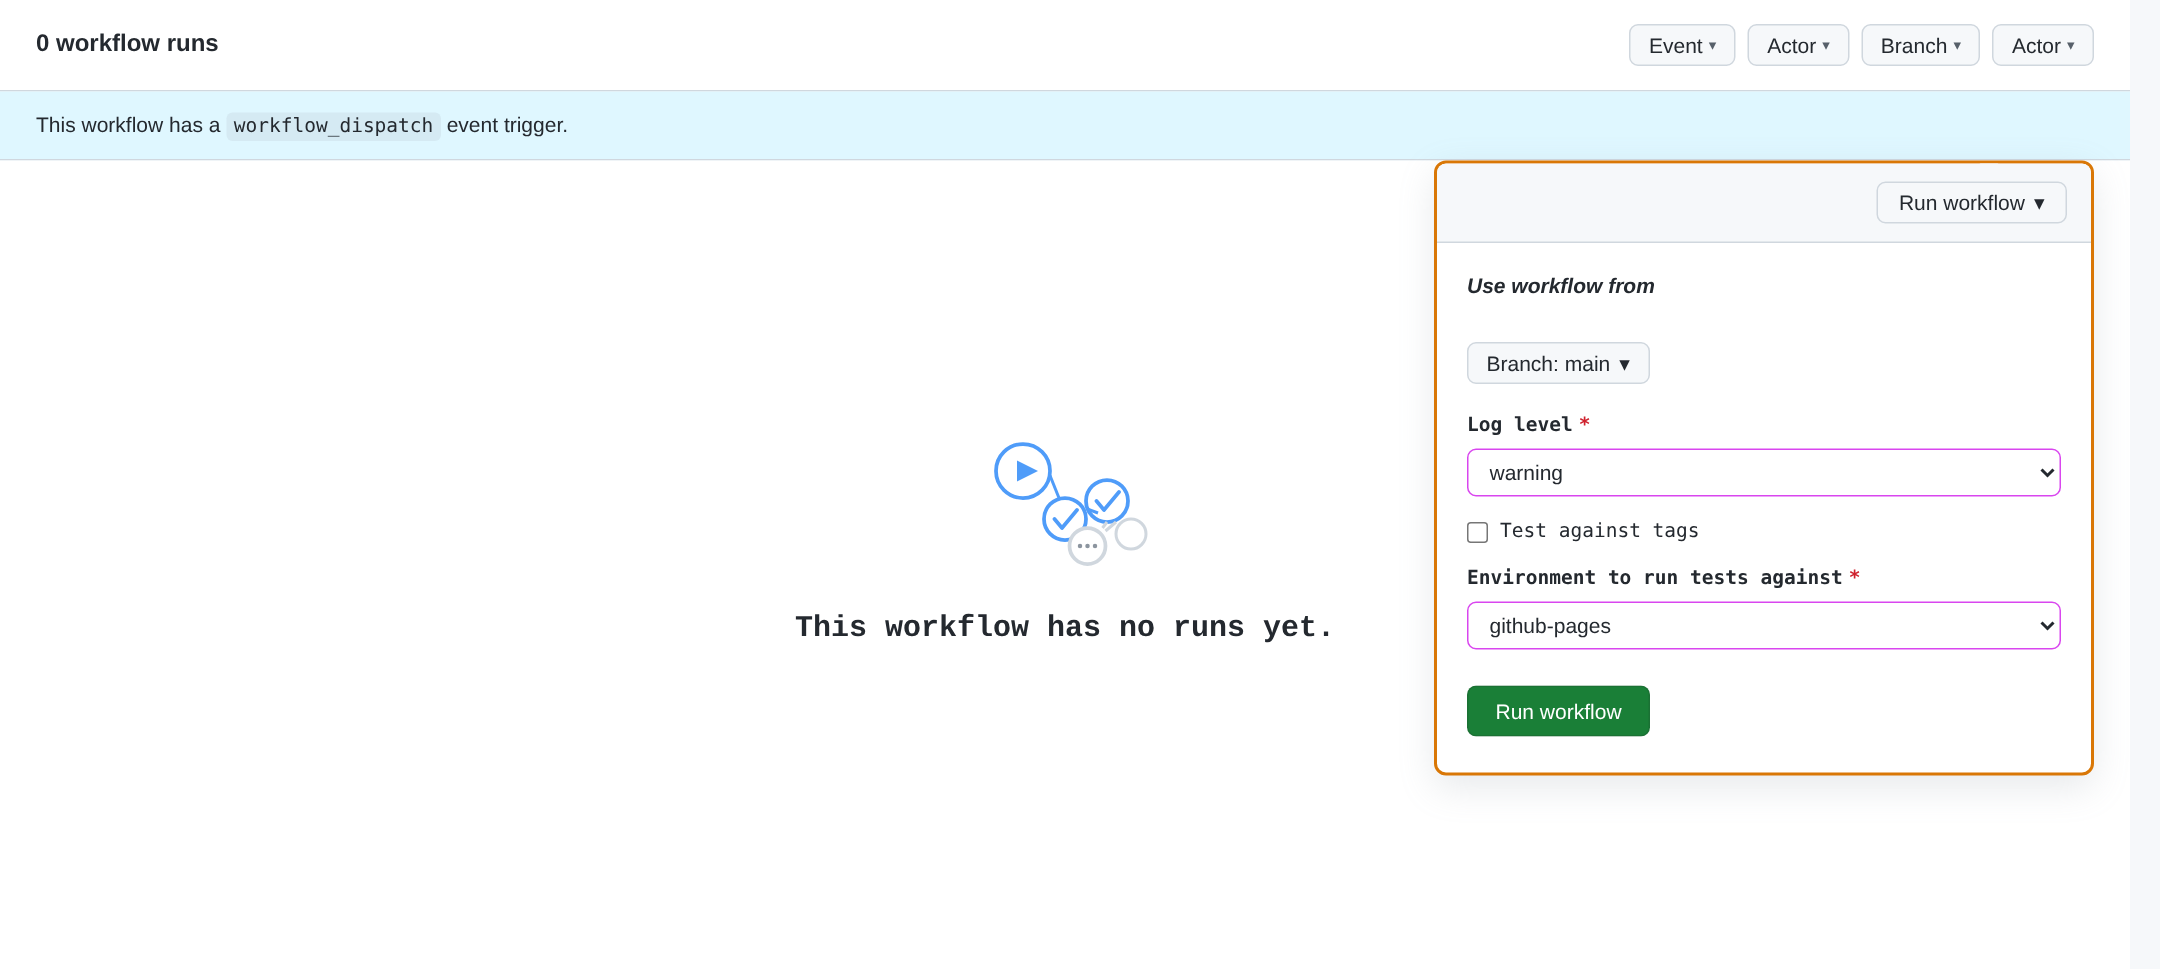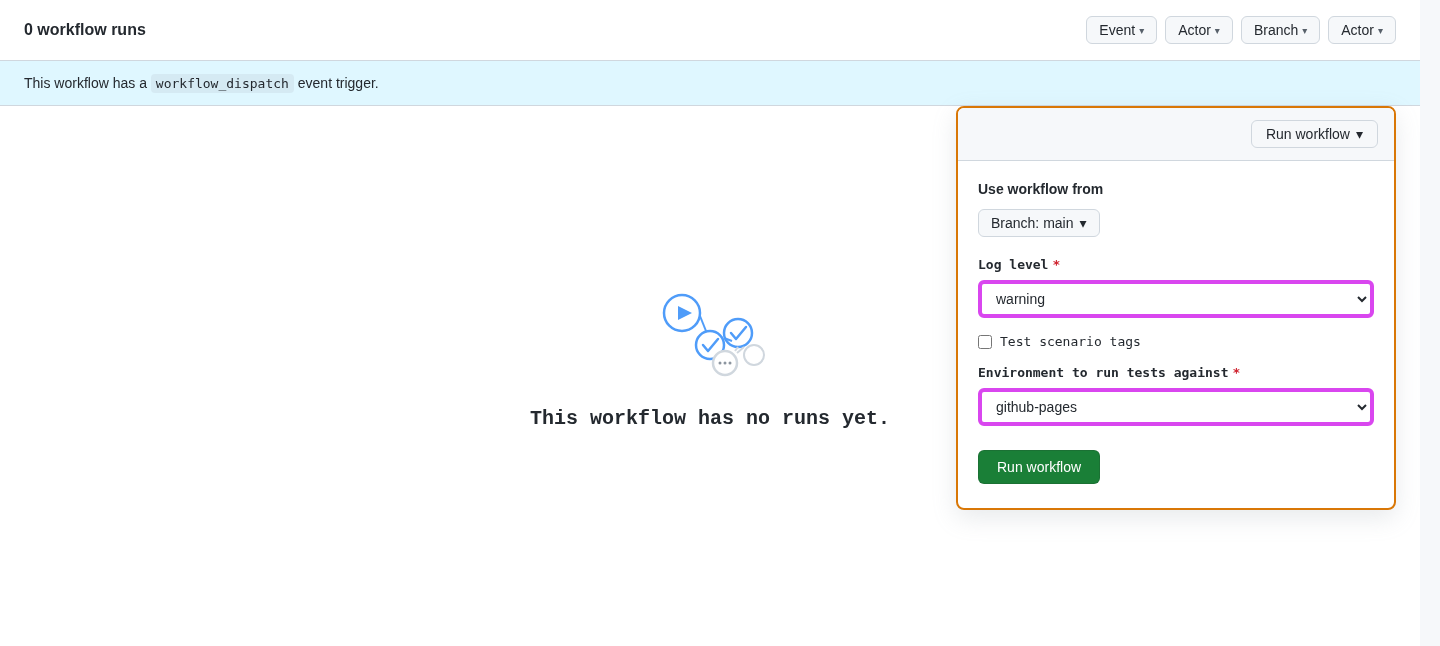--- a/index.html
+++ b/index.html
@@ -123,21 +123,22 @@
       cursor: pointer;
       font-family: inherit;
     }
     .panel-body {
       padding: 20px 20px 24px;
     }
     .panel-section-label {
       font-size: 14px;
       font-weight: 600;
       color: #24292f;
-      margin-bottom: 12px;
+      margin-bottom: 30px;
+      font-style: italic;
     }
     .branch-selector {
       display: inline-flex;
       align-items: center;
       gap: 6px;
       padding: 5px 12px;
       border: 1px solid #d0d7de;
       border-radius: 6px;
       background: #f6f8fa;
       font-size: 14px;
@@ -157,21 +158,21 @@
       color: #24292f;
       margin-bottom: 8px;
     }
     .required-star {
       color: #cf222e;
       margin-left: 4px;
     }
     .field-select {
       width: 100%;
       padding: 6px 10px;
-      border: 4px solid #d946ef;
+      border: 1px solid #d946ef;
       border-radius: 6px;
       background: #ffffff;
       font-size: 14px;
       color: #24292f;
       font-family: inherit;
       appearance: auto;
       cursor: pointer;
     }
     .checkbox-row {
       display: flex;
@@ -319,21 +320,21 @@
             <option value="warning">warning</option>
             <option value="debug">debug</option>
             <option value="info">info</option>
             <option value="error">error</option>
           </select>
         </div>
 
         
         <div class="checkbox-row">
           <input type="checkbox" class="checkbox-input" id="test-scenario-tags" style="">
-          <label class="checkbox-label" for="test-scenario-tags">Test scenario tags</label>
+          <label class="checkbox-label" for="test-scenario-tags">Test against tags</label>
         </div>
 
         
         <div class="field-group">
           <label class="field-label">
             <span>Environment to run tests against</span><span class="required-star">*</span>
           </label>
           <select class="field-select">
             <option value="github-pages">github-pages</option>
             <option value="staging">staging</option>

